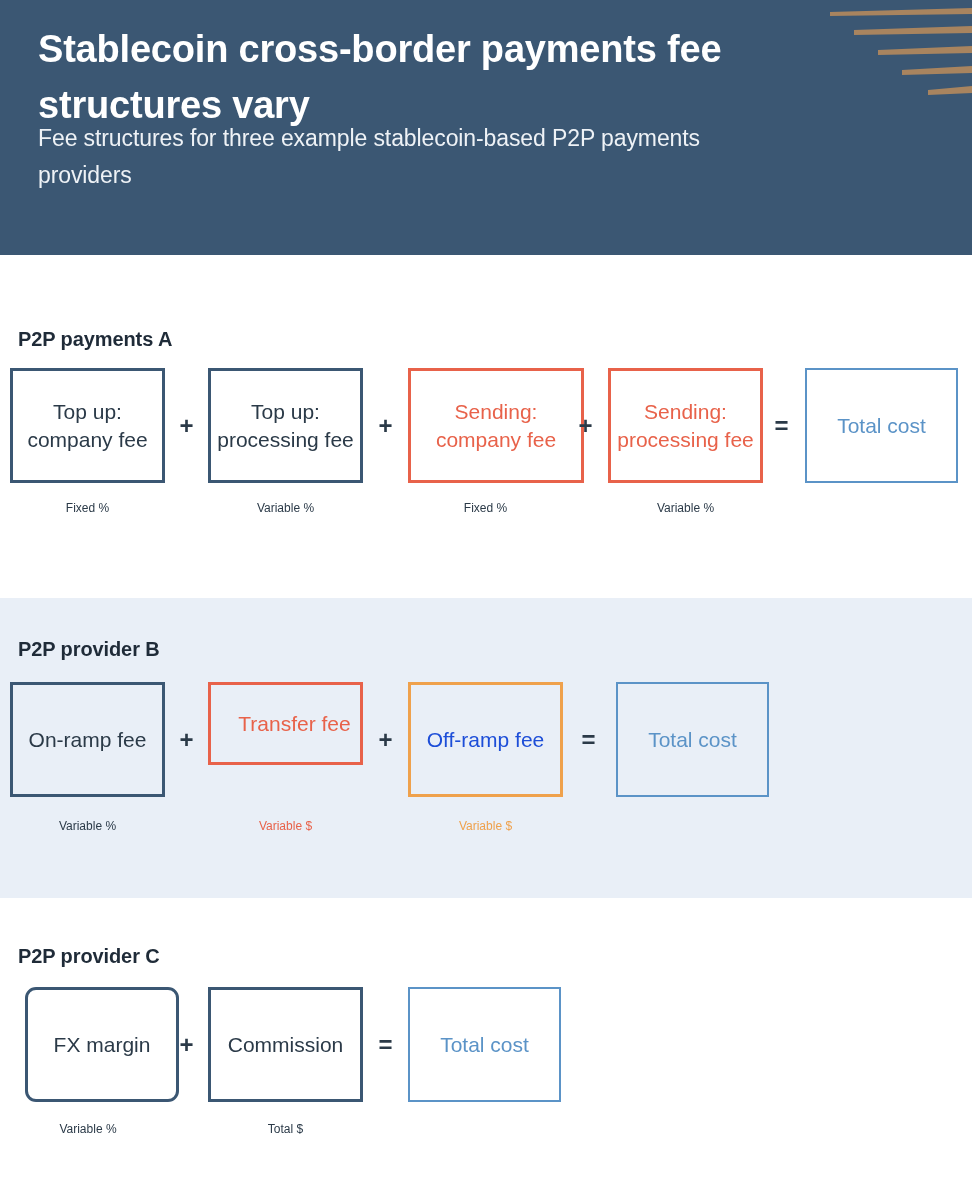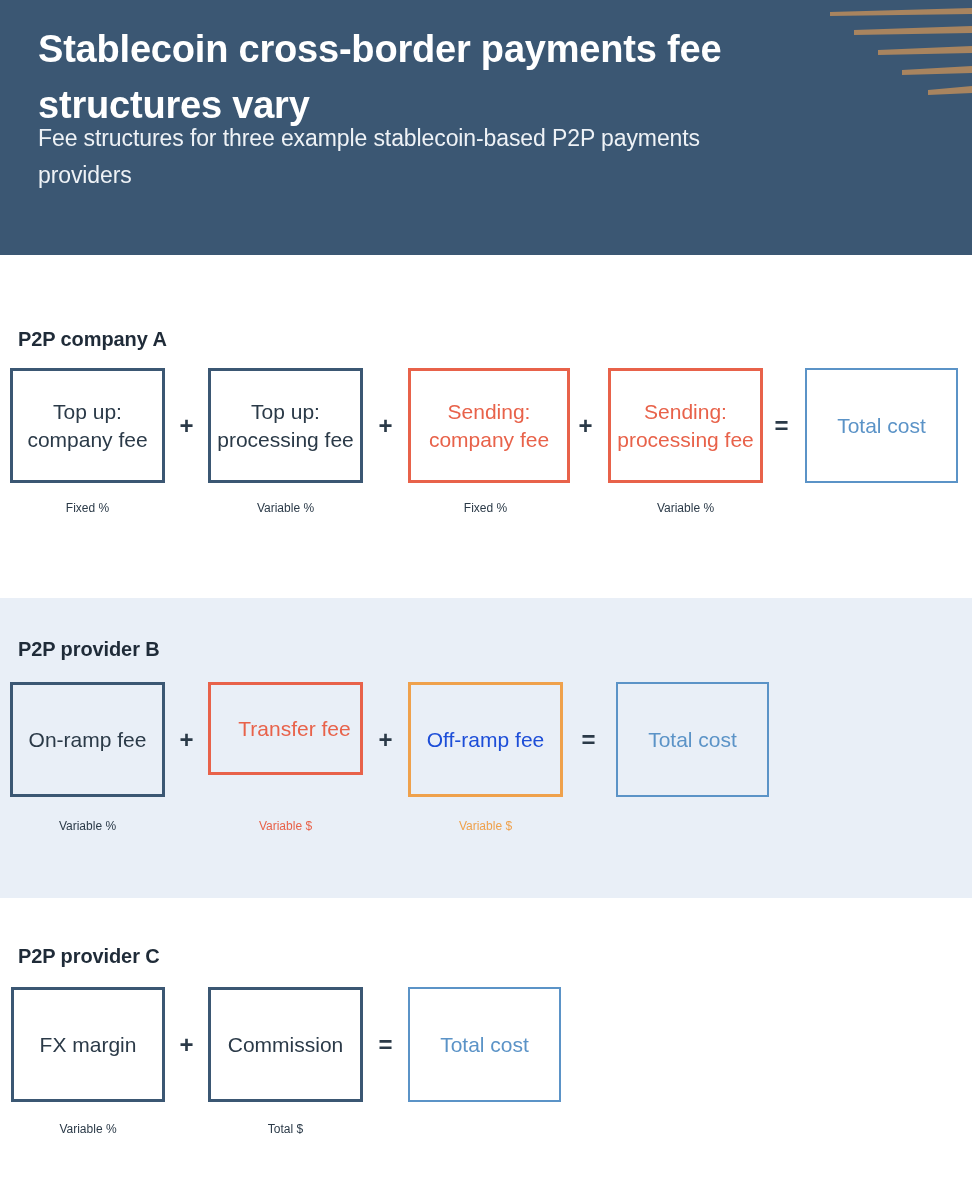--- a/index.html
+++ b/index.html
@@ -92,51 +92,51 @@
     <polygon points="18,12 160,8 160,14 18,16" fill="#a8845f"></polygon>
     <polygon points="42,30 160,26 160,33 42,35" fill="#a8845f"></polygon>
     <polygon points="66,50 160,46 160,53 66,55" fill="#a8845f"></polygon>
     <polygon points="90,70 160,66 160,73 90,75" fill="#a8845f"></polygon>
     <polygon points="116,90 160,86 160,93 116,95" fill="#a8845f"></polygon>
   </svg>
 </div>
 
 <div id="sections-root">
     <div class="section" style="top: 255px; height: 343px;">
-      <div class="provider-label" style="top: 73px;">P2P company A</div>
+      <div class="provider-label" style="top: 73px;">P2P payments A</div>
       <div class="fbox navy" style="left: 10px; top: 113px; width: 155px; height: 115px;">Top up: company fee</div>
       <div class="op" style="left: 165px; top: 156.5px; width: 43px; height: 28px;">+</div>
       <div class="caption navy" style="left: 10px; top: 240px; width: 155px; height: 26px;">Fixed %</div>
       <div class="fbox navy" style="left: 208px; top: 113px; width: 155px; height: 115px;">Top up: processing fee</div>
       <div class="op" style="left: 363px; top: 156.5px; width: 45px; height: 28px;">+</div>
       <div class="caption navy" style="left: 208px; top: 240px; width: 155px; height: 26px;">Variable %</div>
-      <div class="fbox red" style="left: 408px; top: 113px; width: 162px; height: 115px;">Sending: company fee</div>
+      <div class="fbox red" style="left: 408px; top: 113px; width: 176px; height: 115px;">Sending: company fee</div>
       <div class="op" style="left: 563px; top: 156.5px; width: 45px; height: 28px;">+</div>
       <div class="caption navy" style="left: 408px; top: 240px; width: 155px; height: 26px;">Fixed %</div>
       <div class="fbox red" style="left: 608px; top: 113px; width: 155px; height: 115px;">Sending: processing fee</div>
       <div class="op" style="left: 758px; top: 156.5px; width: 47px; height: 28px;">=</div>
       <div class="caption navy" style="left: 608px; top: 240px; width: 155px; height: 26px;">Variable %</div>
       <div class="fbox blue" style="left: 805px; top: 113px; width: 153px; height: 115px; border-width: 2px;">Total cost</div>
     </div>
     <div class="section band" style="top: 598px; height: 300px;">
       <div class="provider-label" style="top: 40px;">P2P provider B</div>
       <div class="fbox navy" style="left: 10px; top: 84px; width: 155px; height: 115px;">On-ramp fee</div>
       <div class="op" style="left: 165px; top: 127.5px; width: 43px; height: 28px;">+</div>
       <div class="caption navy" style="left: 10px; top: 215px; width: 155px; height: 26px;">Variable %</div>
-      <div class="fbox red" style="left: 208px; top: 84px; width: 155px; height: 93px; padding-left: 22px;">Transfer fee</div>
+      <div class="fbox red" style="left: 208px; top: 84px; width: 155px; height: 83px; padding-left: 22px;">Transfer fee</div>
       <div class="op" style="left: 363px; top: 127.5px; width: 45px; height: 28px;">+</div>
       <div class="caption red" style="left: 208px; top: 215px; width: 155px; height: 26px;">Variable $</div>
       <div class="fbox orange" style="left: 408px; top: 84px; width: 155px; height: 115px;">Off-ramp fee</div>
       <div class="op" style="left: 561px; top: 127.5px; width: 55px; height: 28px;">=</div>
       <div class="caption orange" style="left: 408px; top: 215px; width: 155px; height: 26px;">Variable $</div>
       <div class="fbox blue" style="left: 616px; top: 84px; width: 153px; height: 115px; border-width: 2px;">Total cost</div>
     </div>
     <div class="section" style="top: 898px; height: 293px;">
       <div class="provider-label" style="top: 47px;">P2P provider C</div>
-      <div class="fbox navy" style="left: 11px; top: 89px; width: 154px; height: 115px;">FX margin</div>
+      <div class="fbox navy" style="left: 25px; top: 89px; width: 154px; height: 115px; border-radius: 11px;">FX margin</div>
       <div class="op" style="left: 165px; top: 132.5px; width: 43px; height: 28px;">+</div>
       <div class="caption navy" style="left: 11px; top: 218px; width: 154px; height: 26px;">Variable %</div>
       <div class="fbox navy" style="left: 208px; top: 89px; width: 155px; height: 115px;">Commission</div>
       <div class="op" style="left: 363px; top: 132.5px; width: 45px; height: 28px;">=</div>
       <div class="caption navy" style="left: 208px; top: 218px; width: 155px; height: 26px;">Total $</div>
       <div class="fbox blue" style="left: 408px; top: 89px; width: 153px; height: 115px; border-width: 2px;">Total cost</div>
     </div>
   </div>
 
 </body></html>

